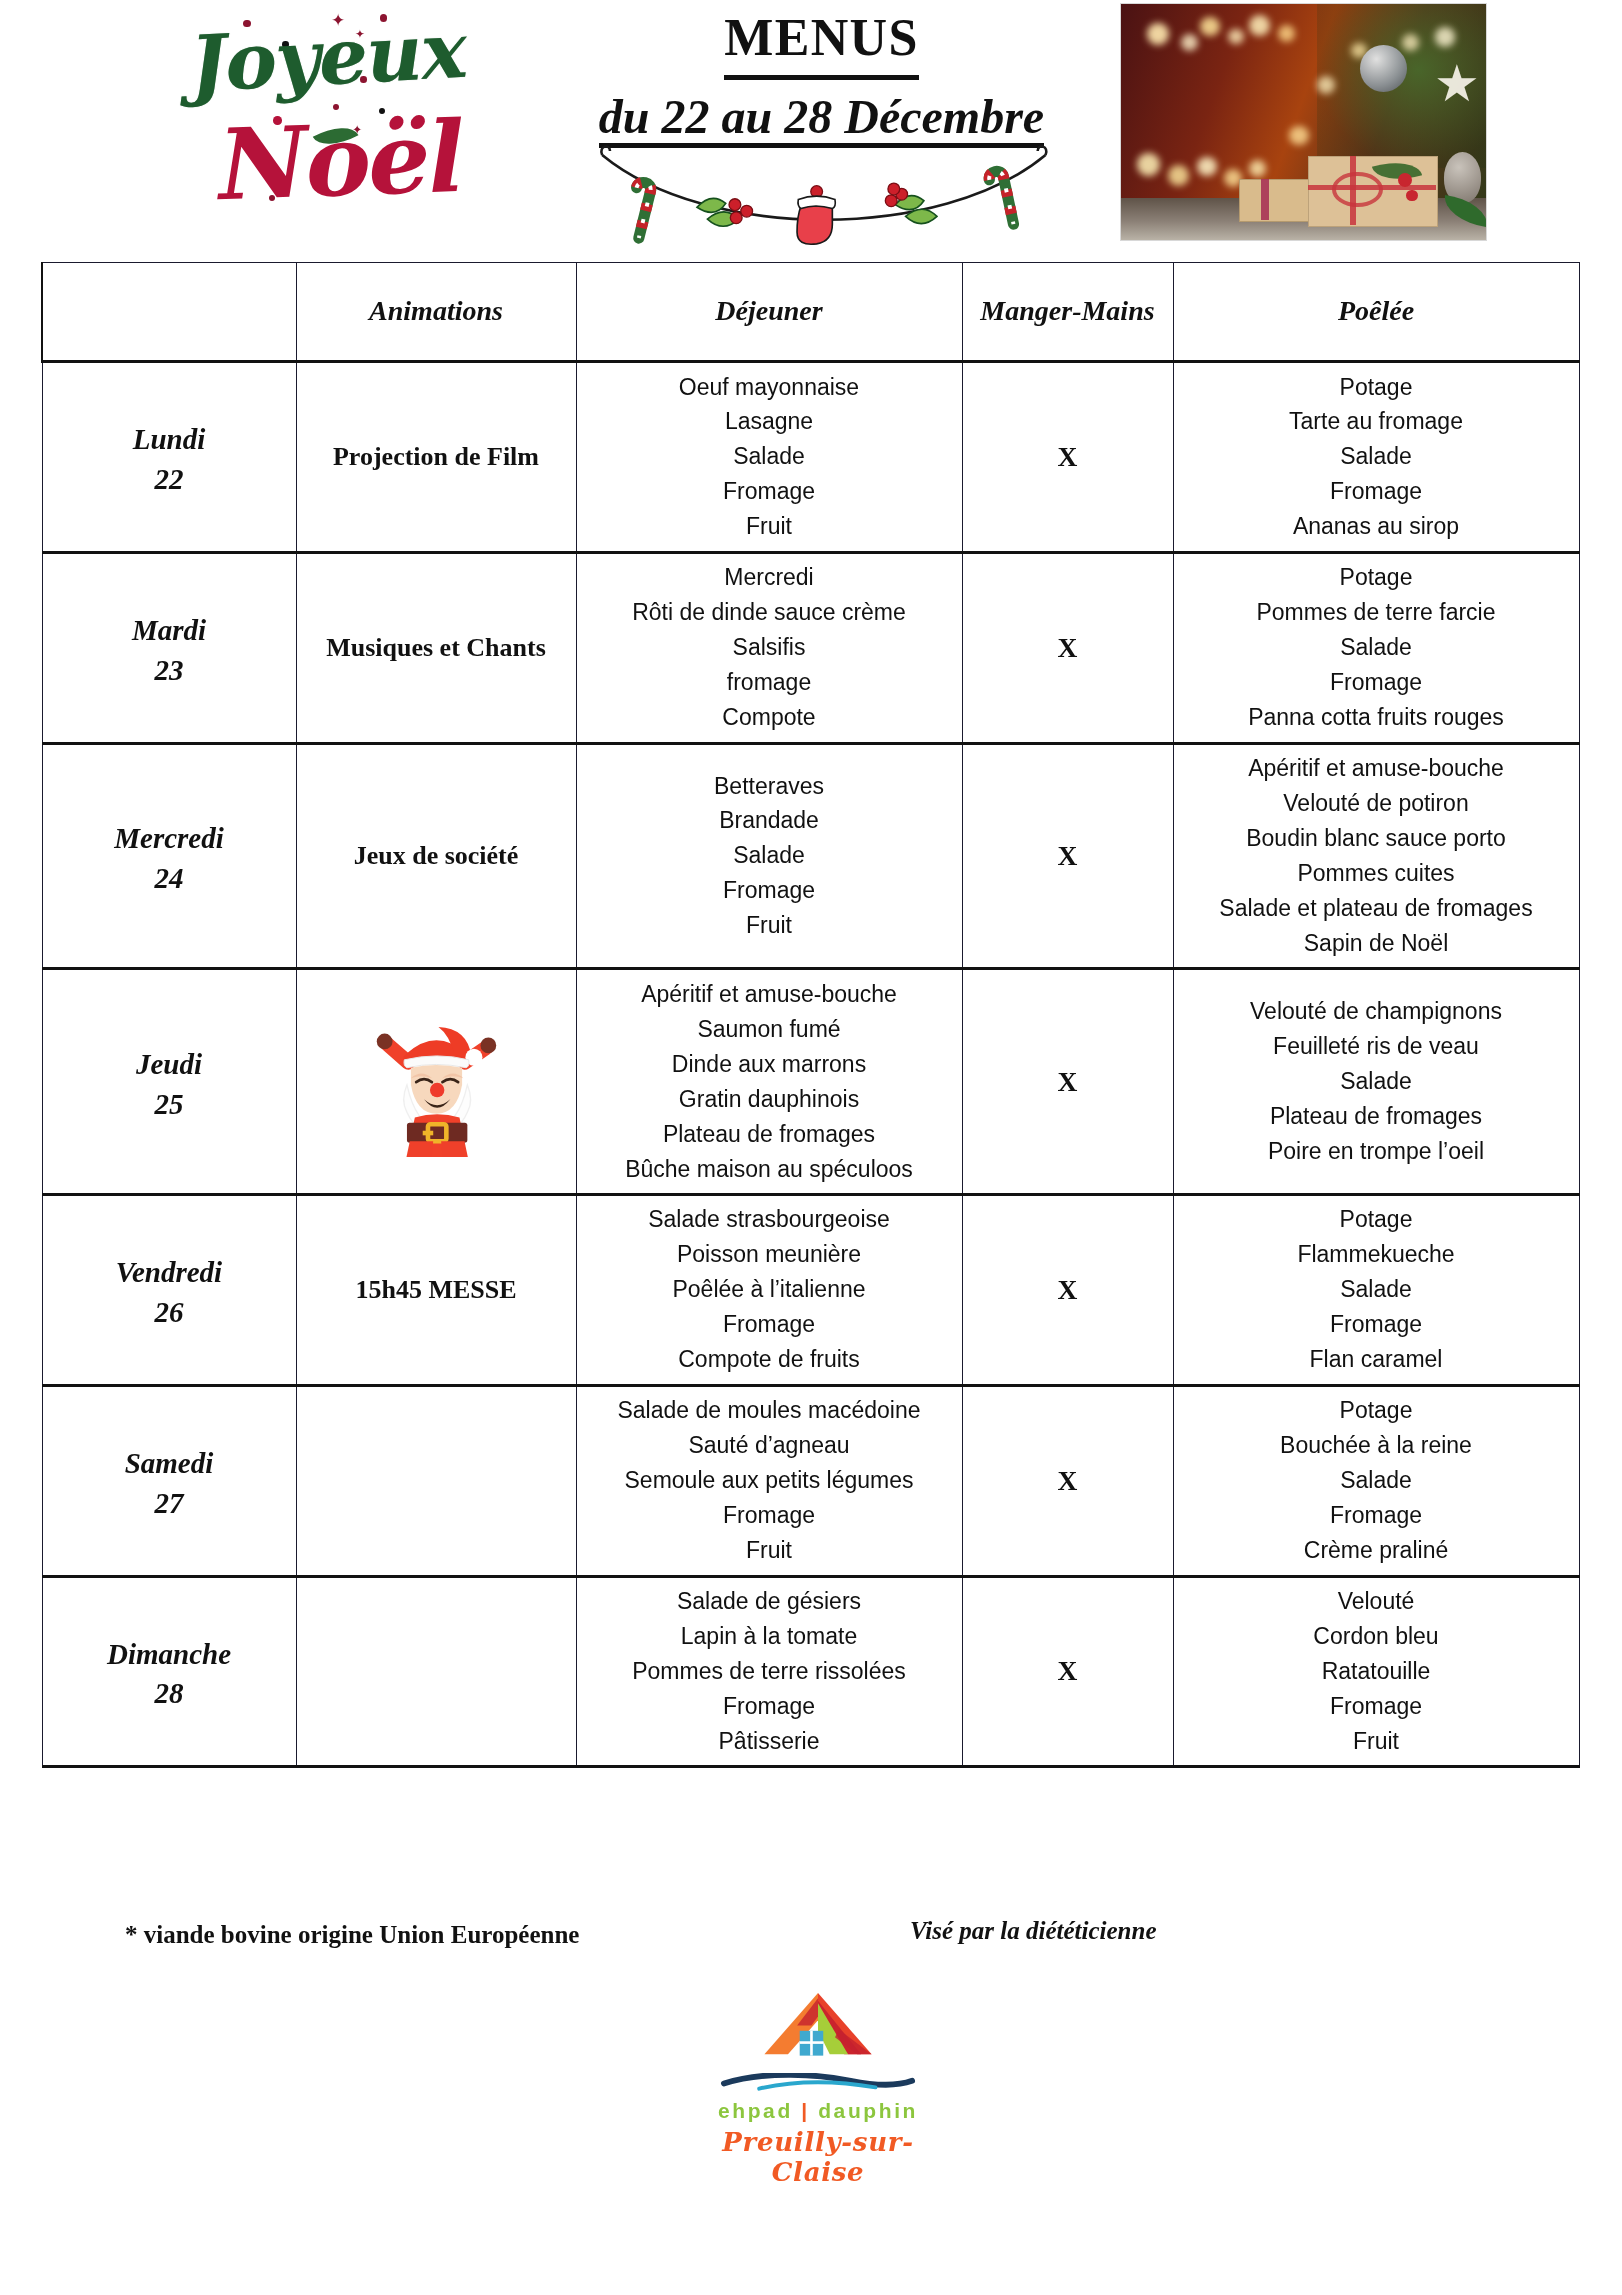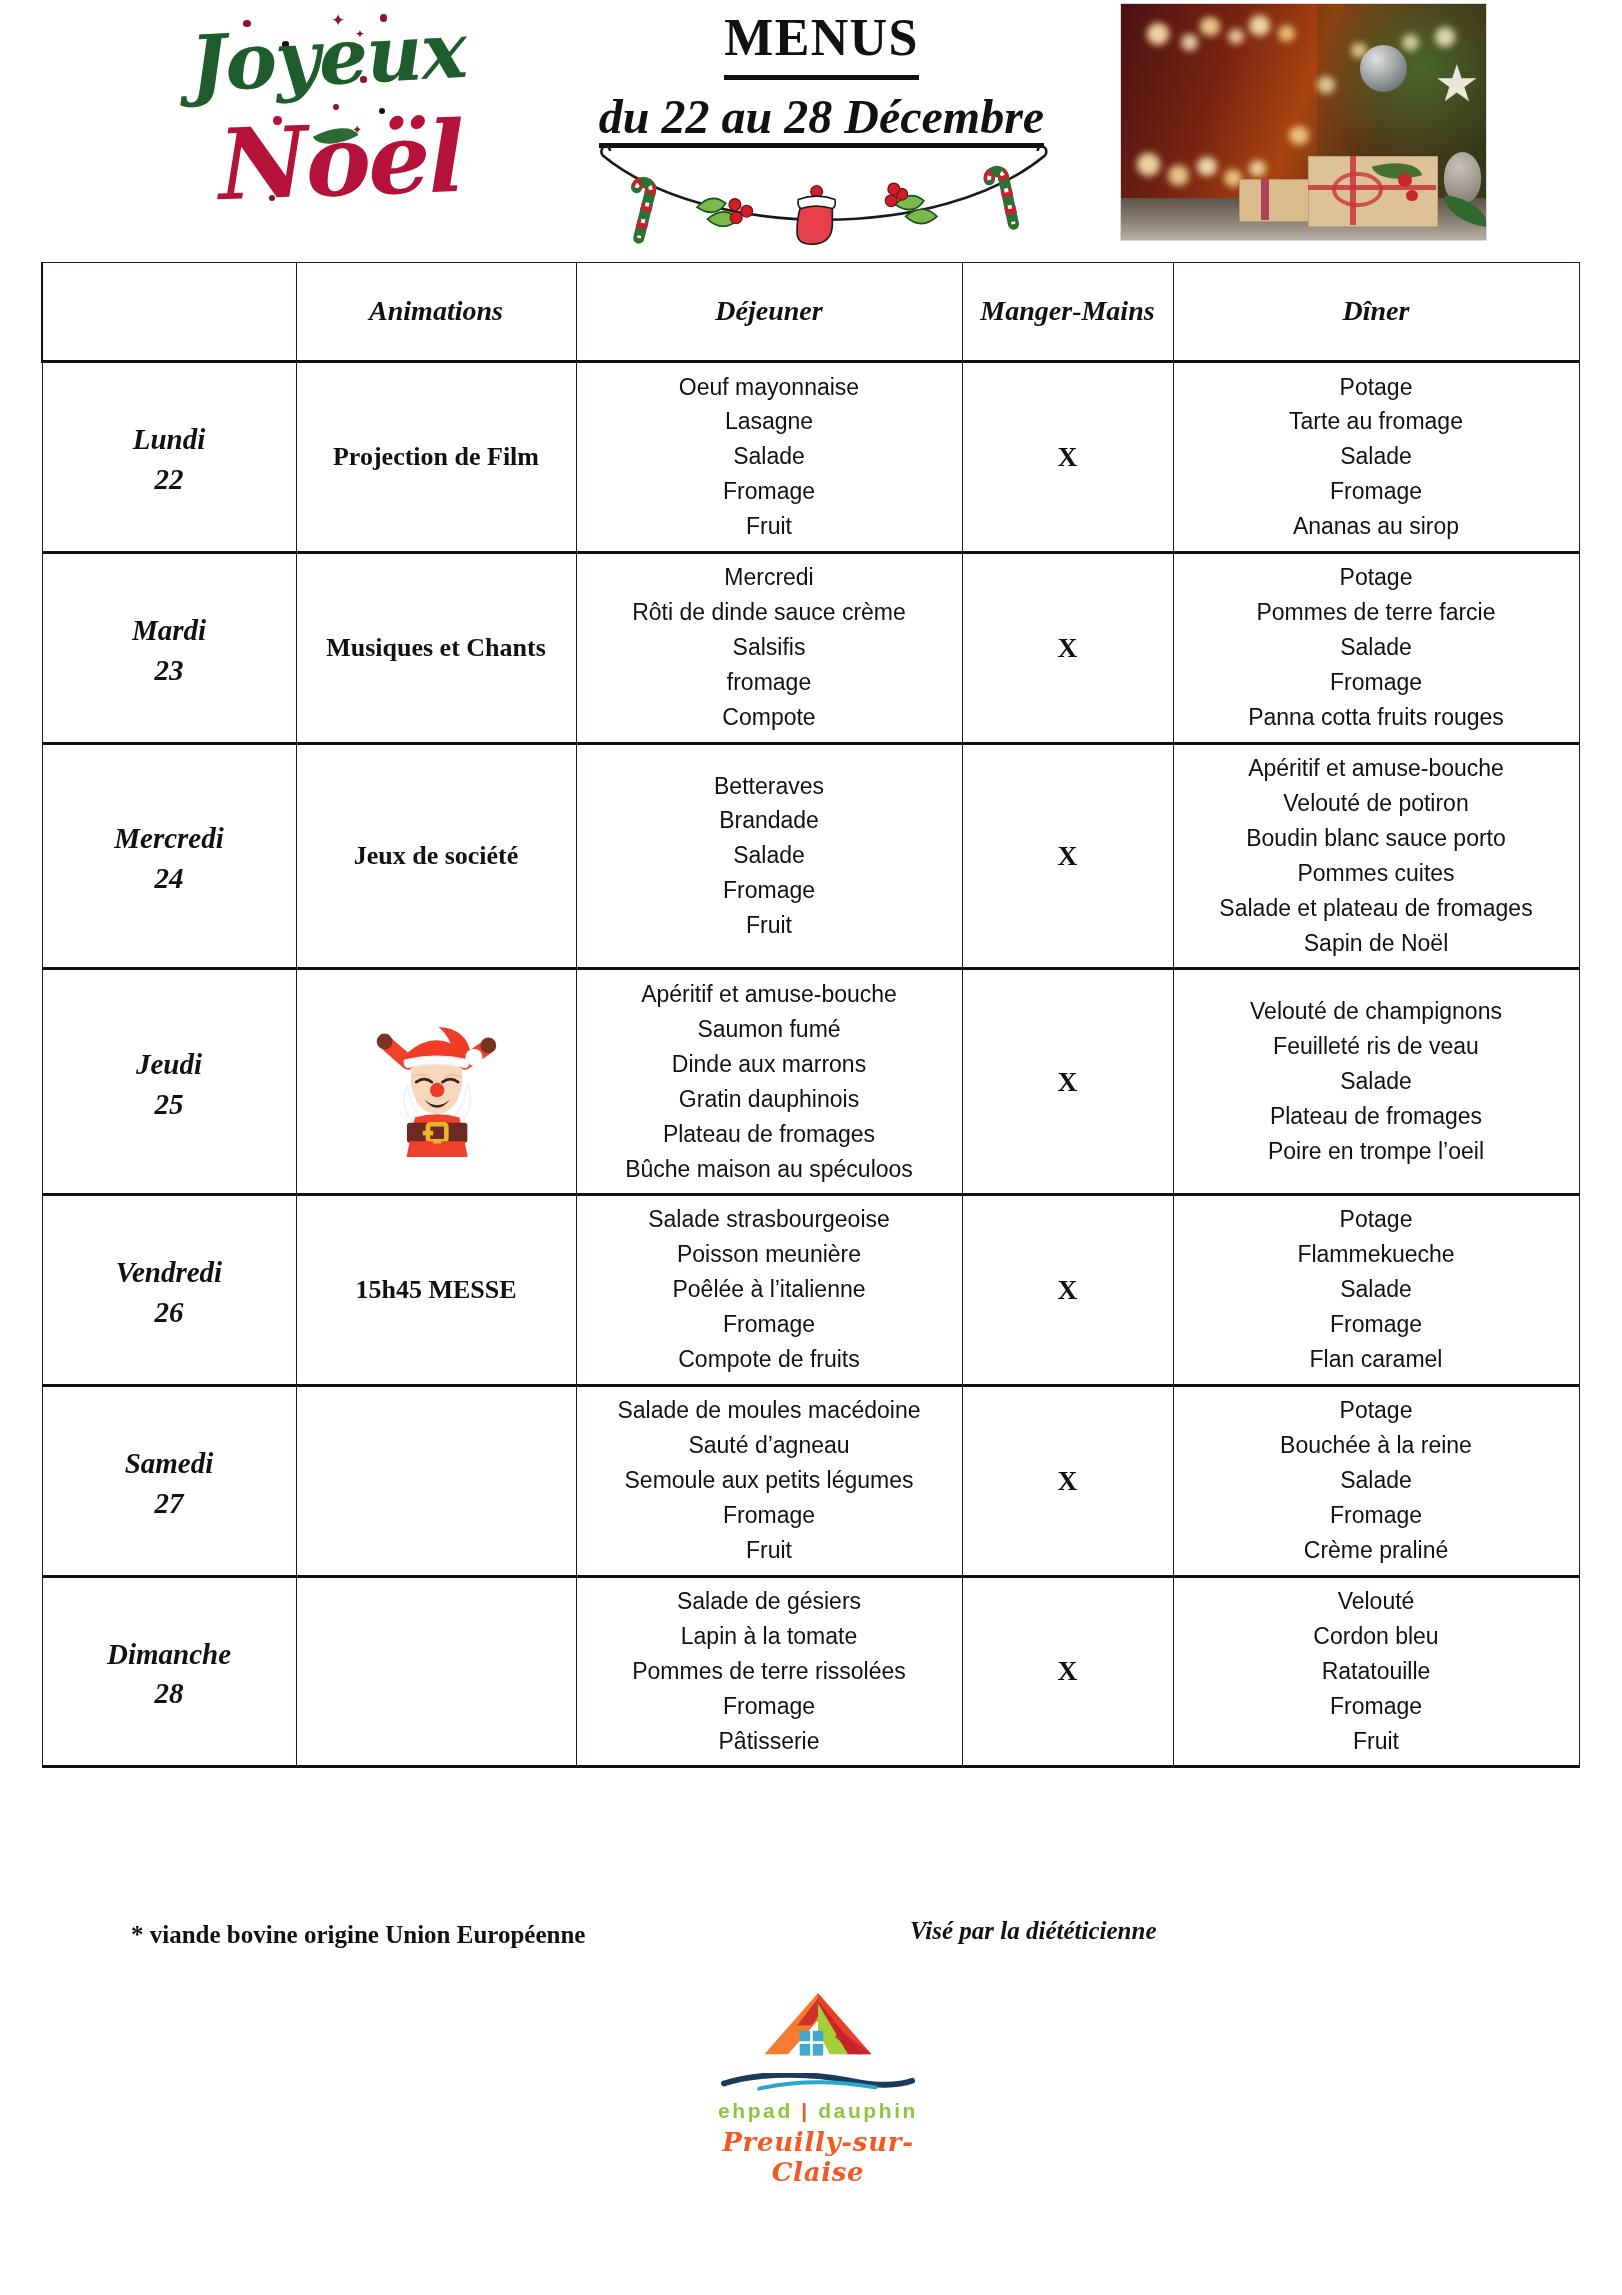--- a/index.html
+++ b/index.html
@@ -214,21 +214,21 @@
   .santa {
     position: relative;
     width: 151px;
     height: 151px;
     margin: 0 auto;
   }
 
   
   .note-left {
     position: absolute;
-    left: 131px;
+    left: 125px;
     top: 1921px;
     font-family: "Liberation Serif", serif;
     font-weight: bold;
     font-size: 25px;
     color: #111;
   }
   .note-right {
     position: absolute;
     left: 910px;
     top: 1917px;
@@ -407,21 +407,21 @@
       <col class="col-dej">
       <col class="col-mm">
       <col class="col-din">
   </colgroup>
   <thead>
     <tr>
       <th><span class="hdr-text"></span></th>
       <th><span class="hdr-text">Animations</span></th>
       <th><span class="hdr-text">Déjeuner</span></th>
       <th><span class="hdr-text">Manger-Mains</span></th>
-      <th><span class="hdr-text">Dîner</span></th>
+      <th><span class="hdr-text">Poêlée</span></th>
     </tr>
   </thead>
   <tbody>
       <tr>
         <td>
           <div class="day-name">Lundi</div>
           <div class="day-num">22</div>
         </td>
         <td>
           <div class="anim-text">Projection de Film</div>

